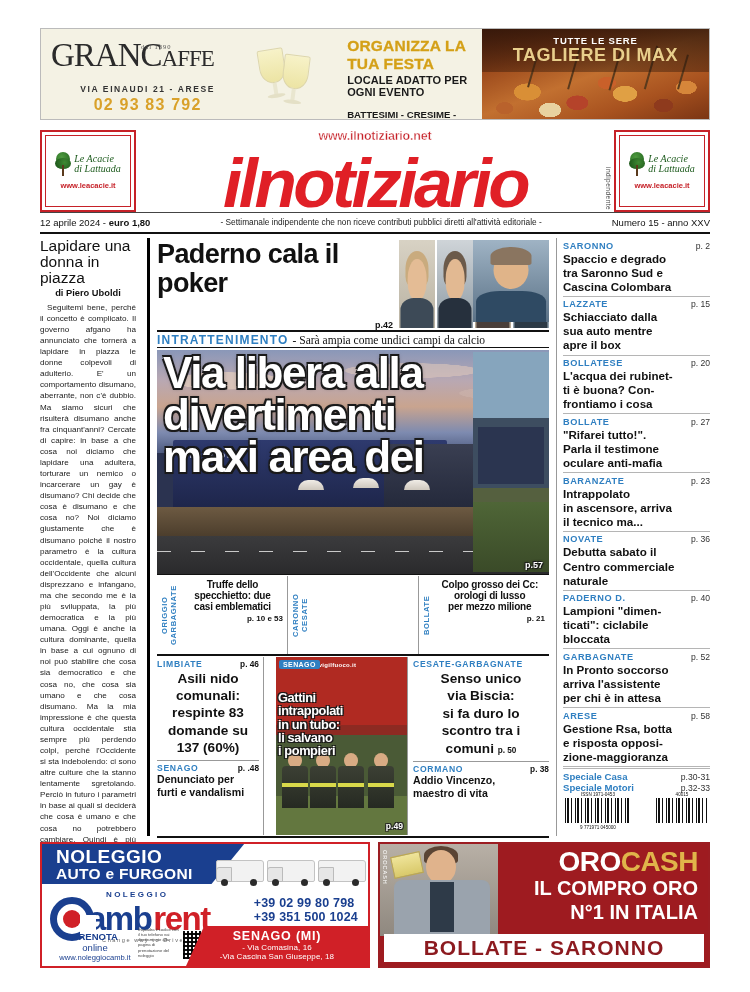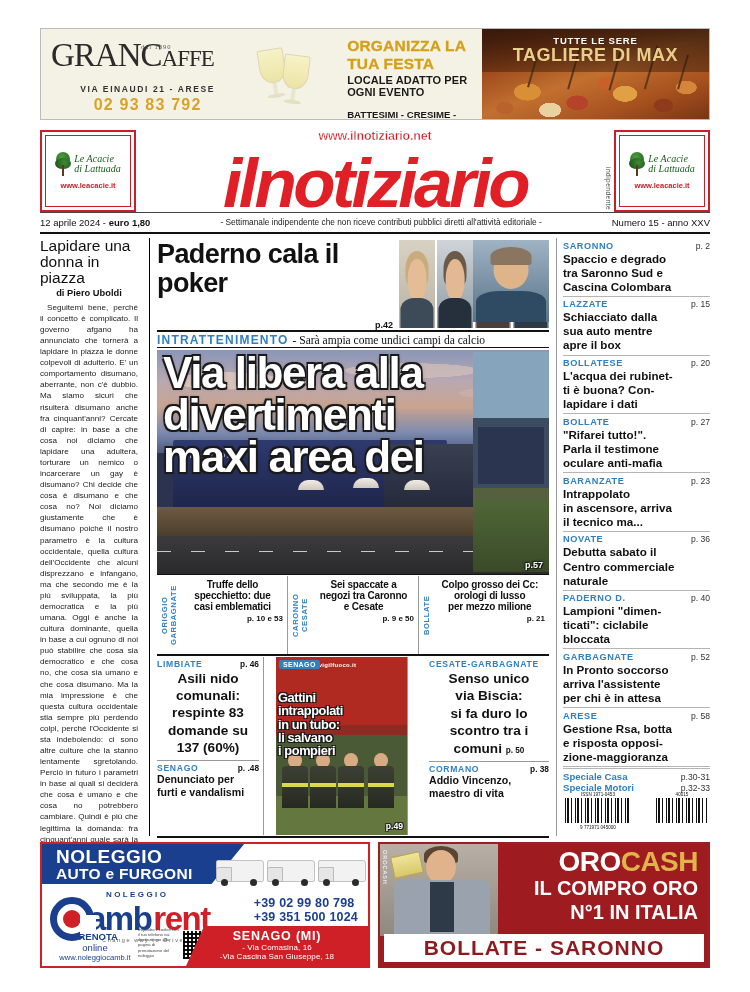--- a/index.html
+++ b/index.html
@@ -85,21 +85,21 @@
   .indip { position:absolute; right:2px; bottom:2px; font-size:6.5px; color:#444;
      writing-mode:vertical-rl; letter-spacing:0.5px;}
   .mast-rule { position:absolute; left:40px; top:212px; width:670px; border-top:1px solid #444; }
   .mast-info { position:absolute; left:40px; top:214px; width:670px; height:16px;
      display:flex; align-items:center; justify-content:space-between; font-size:9.5px; color:#111;}
   .mi-c { font-size:8.3px; color:#222; }
   .mast-rule2 { position:absolute; left:40px; top:232px; width:670px; border-top:2px solid #111; }
 
   
   .edit-col { position:absolute; left:40px; top:238px; width:110px; height:598px;
-     border-right:1px solid #000000; padding-right:11px; }
+     border-right:3px solid #000000; padding-right:11px; }
   .edit-h { font-size:15.5px; line-height:1.03; color:#111; font-weight:normal;
      font-family:"Liberation Sans", sans-serif; }
   .edit-by { font-size:9.3px; font-weight:bold; text-align:center; margin-top:2px; color:#111;}
   .edit-body { font-size:8.1px; line-height:1.37; text-align:justify; margin-top:4px; color:#1a1a1a;
      font-family:"Liberation Sans", sans-serif; hyphens:auto;}
   .edit-body p { text-indent:7px; }
 
   
   .main-head { position:absolute; left:157px; top:240px; width:392px; height:88px;
      display:flex; }
@@ -170,21 +170,21 @@
   .m3c { flex:1; text-align:center; padding:0 2px; position:relative;}
   .m3t { font-size:10px; font-weight:bold; color:#111; line-height:1.12; letter-spacing:-0.2px;}
   .m3p { font-size:8px; font-weight:bold; color:#111; text-align:right; margin-top:1px;}
   .mid3-top { position:absolute; left:157px; top:574px; width:392px; border-top:1px solid #111;}
   .mid3-bot { position:absolute; left:157px; top:654px; width:392px; border-top:2px solid #111;}
 
   
   .bot3 { position:absolute; left:157px; top:657px; width:392px; height:178px; display:flex; }
   .b-left { width:107px; padding:2px 4px 0 0; border-right:1px solid #999; }
   .b-mid { width:131px; position:relative; overflow:hidden; background:#6b5a4b;margin-left:12px; }
-  .b-right { flex:1; padding:2px 0 0 21px; border-left:1px solid #999;}
+  .b-right { flex:1; padding:2px 0 0 5px; border-left:1px solid #999;}
   .kick { display:flex; justify-content:space-between; align-items:baseline; }
   .kick-k { font-size:8.6px; font-weight:bold; color:#2f7fc1; letter-spacing:0.7px;}
   .kick-p { font-size:8.3px; font-weight:bold; color:#111;}
   .b-title { font-size:13.6px; font-weight:bold; color:#111; line-height:1.12; text-align:center; margin-top:2px;}
   .b-sep { border-top:1px solid #999; margin:5px 0 2px;}
   .b-sub { font-size:10.6px; font-weight:bold; color:#111; line-height:1.12; margin-top:1px;}
   .b-title-r { font-size:13.6px; font-weight:bold; color:#111; line-height:1.14; text-align:center; margin-top:2px;}
   .pend { font-size:8.2px; font-weight:bold; }
   
   .fire-bg { position:absolute; inset:0;
@@ -474,26 +474,20 @@
       <div class="m3c">
         <div class="m3t">Truffe dello</div>
         <div class="m3t">specchietto: due</div>
         <div class="m3t">casi emblematici</div>
         <div class="m3p">p. 10 e 53</div>
       </div>
     </div>
 
     <div class="m3">
       <div class="vtag"><span>CARONNO</span> <span>CESATE</span></div>
-      <div class="m3c">
-        <div class="m3t">Sei spaccate a</div>
-        <div class="m3t">negozi tra Caronno</div>
-        <div class="m3t">e Cesate</div>
-        <div class="m3p">p. 9 e 50</div>
-      </div>
     </div>
 
     <div class="m3">
       <div class="vtag"><span>BOLLATE</span></div>
       <div class="m3c">
         <div class="m3t">Colpo grosso dei Cc:</div>
         <div class="m3t">orologi di lusso</div>
         <div class="m3t">per mezzo milione</div>
         <div class="m3p">p. 21</div>
       </div>
@@ -600,21 +594,21 @@
       <div class="b-h">apre il box</div>
     </div>
 
     <div class="brief">
       <div class="b-row">
           <span class="b-k">BOLLATESE</span>
           <span class="b-pg">p. 20</span>
         </div>
       <div class="b-h">L'acqua dei rubinet-</div>
       <div class="b-h">ti è buona? Con-</div>
-      <div class="b-h">lapidare i dati</div>
+      <div class="b-h">frontiamo i cosa</div>
     </div>
 
     <div class="brief">
       <div class="b-row">
           <span class="b-k">BOLLATE</span>
           <span class="b-pg">p. 27</span>
         </div>
       <div class="b-h">"Rifarei tutto!".</div>
       <div class="b-h">Parla il testimone</div>
       <div class="b-h">oculare anti-mafia</div>

